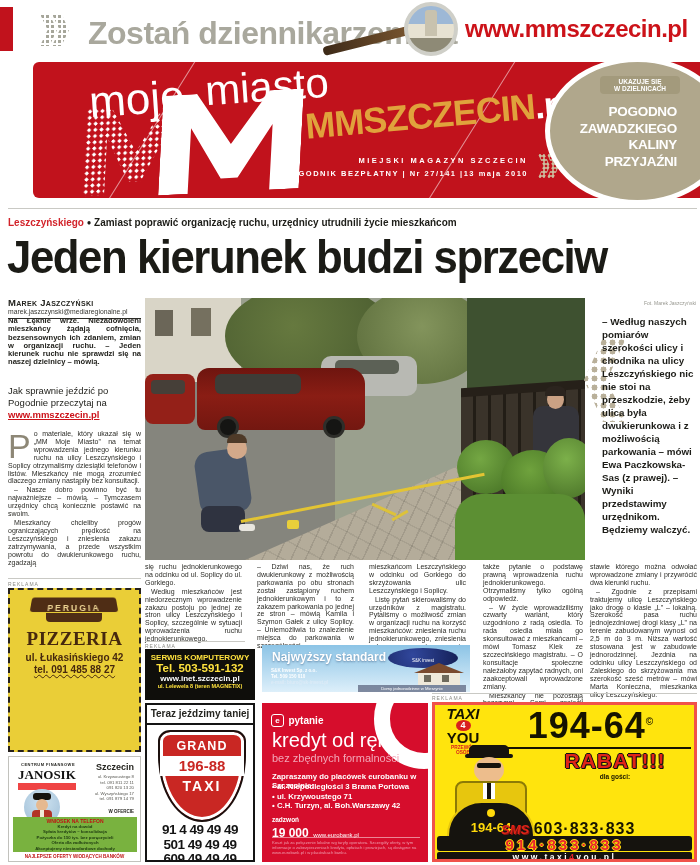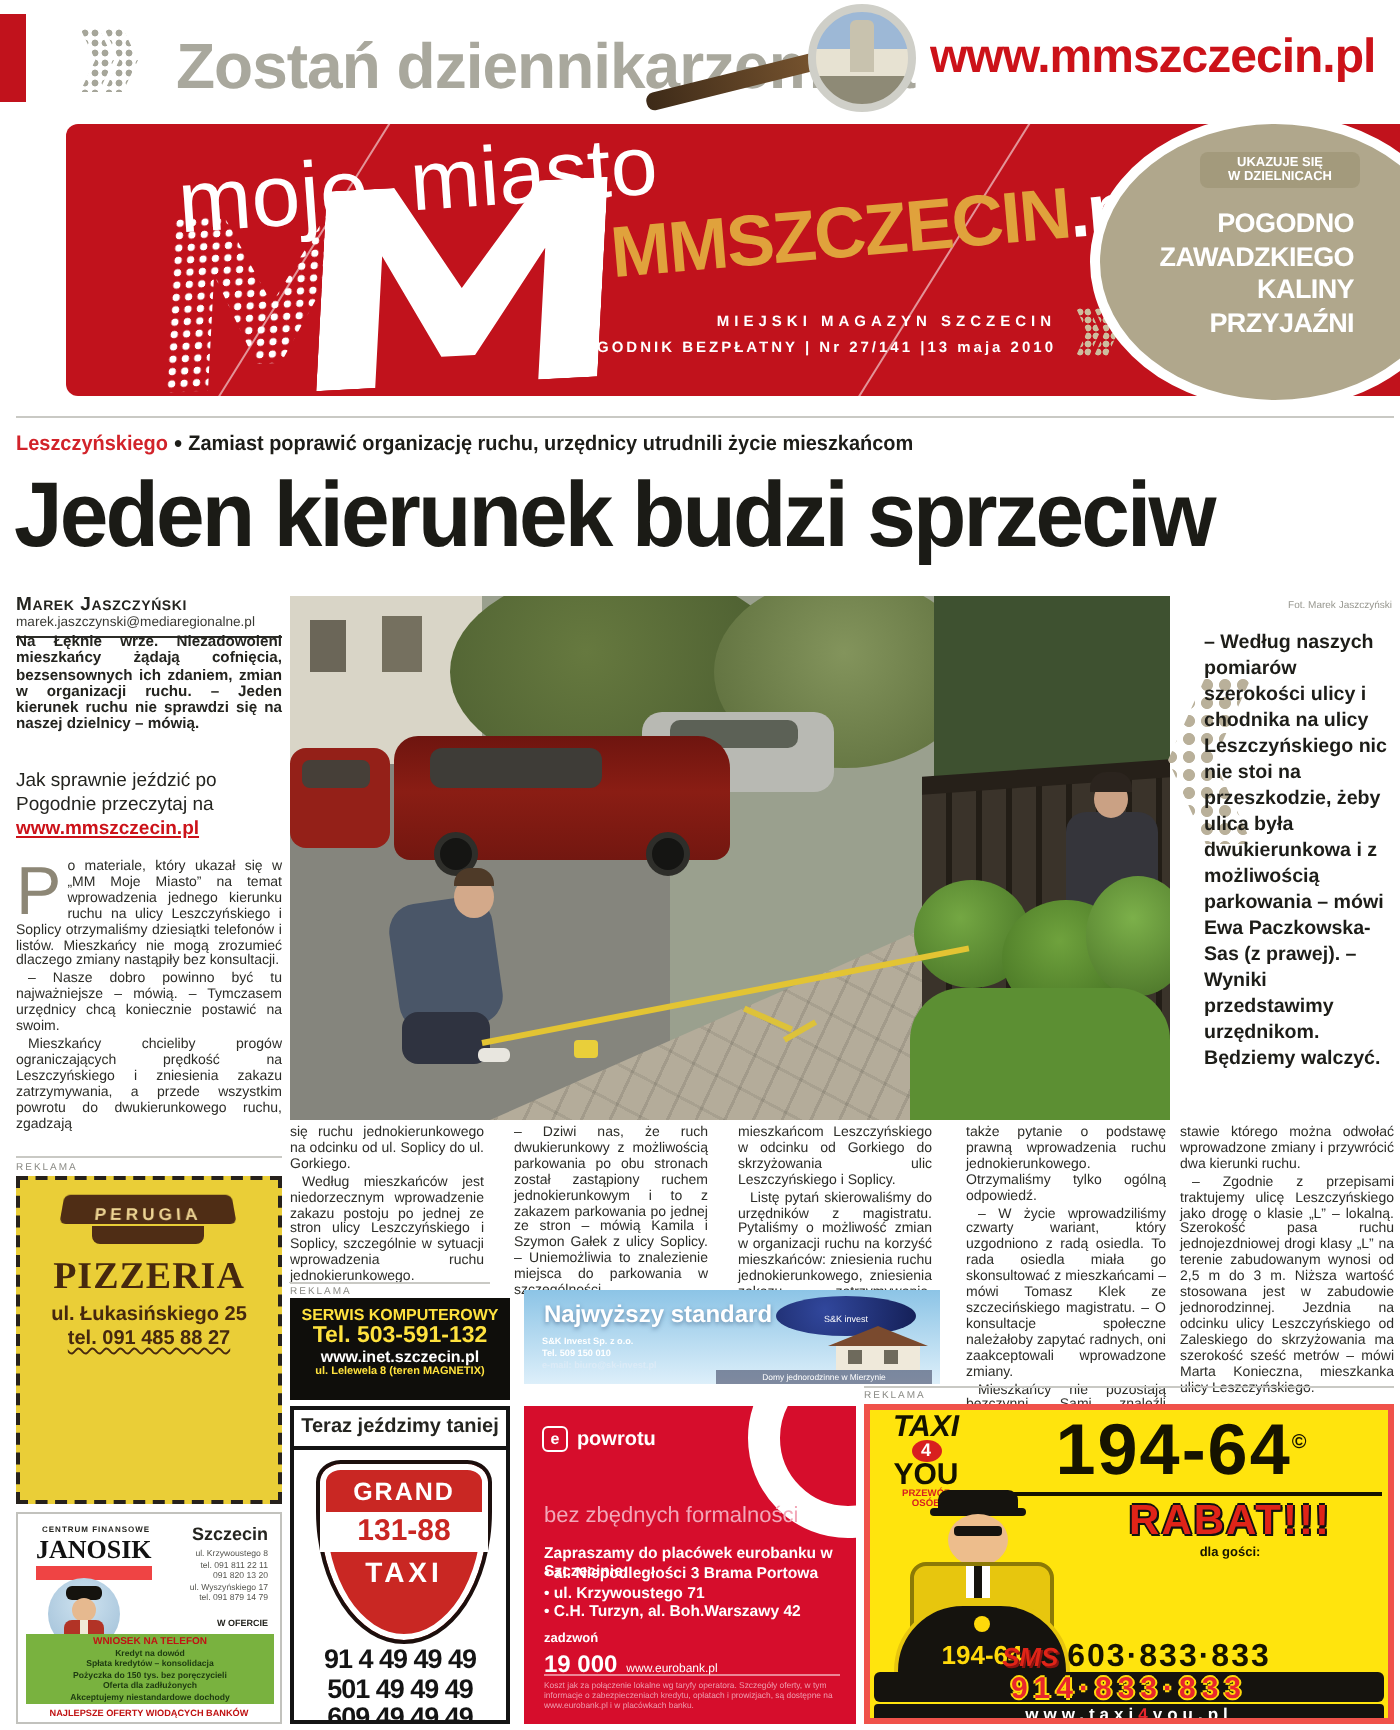--- a/index.html
+++ b/index.html
@@ -190,21 +190,21 @@
   <div class="reklama" style="left:145px;top:643px;">REKLAMA</div>
   <div class="rule" style="left:432px;top:693px;width:265px;"></div>
   <div class="reklama" style="left:432px;top:695px;">REKLAMA</div>
 
   <div id="pizzeria" class="ad" style="left:8px;top:588px;width:133px;height:164px;">
     <div class="ctr abs" style="left:21px;top:7px;width:86px;height:15px;background:#4f2d15;border-radius:3px;transform:perspective(60px) rotateX(14deg);">
       <span style="color:#eed594;font-size:8.5px;font-weight:bold;letter-spacing:2px;line-height:15px;">PERUGIA</span>
     </div>
     <div class="abs" style="left:36px;top:23px;width:56px;height:9px;background:#4f2d15;border-radius:0 0 4px 4px;"></div>
     <div class="ctr abs" style="left:0;top:38px;width:100%;font-family:'Liberation Serif',serif;font-size:19px;font-weight:800;color:#46280e;letter-spacing:0.5px;">PIZZERIA</div>
-    <div class="ctr abs" style="left:0;top:62px;width:100%;font-size:10px;font-weight:bold;color:#46280e;">ul. Łukasińskiego 25</div>
+    <div class="ctr abs" style="left:0;top:62px;width:100%;font-size:10px;font-weight:bold;color:#46280e;">ul. Łukasińskiego 42</div>
     <div class="ctr abs" style="left:0;top:74px;width:100%;font-size:10px;font-weight:bold;color:#46280e;text-decoration:underline wavy 1px;">tel. 091 485 88 27</div>
   </div>
 
   <div id="serwis" class="ad ctr" style="left:145px;top:649px;width:110px;height:51px;">
     <div style="margin-top:4px;font-size:8px;font-weight:800;color:#ffe23e;">SERWIS KOMPUTEROWY</div>
     <div style="font-size:11.5px;font-weight:800;color:#ffe23e;">Tel. 503-591-132</div>
     <div style="font-size:8px;font-weight:bold;color:#fff;">www.inet.szczecin.pl</div>
     <div style="font-size:5.5px;font-weight:bold;color:#ffe23e;">ul. Lelewela 8 (teren MAGNETIX)</div>
   </div>
 
@@ -224,36 +224,37 @@
       <div class="abs" style="left:10px;top:12px;width:7px;height:7px;background:#6e6a5c;"></div>
       <div class="abs" style="left:28px;top:12px;width:7px;height:7px;background:#6e6a5c;"></div>
     </div>
     <div class="abs ctr" style="left:96px;top:40px;width:108px;height:7px;background:rgba(50,55,85,.55);font-size:4.2px;color:#fff;line-height:7px;">Domy jednorodzinne w Mierzynie</div>
   </div>
 
   <div id="grand" class="ad" style="left:145px;top:703px;width:110px;height:159px;">
     <div class="ctr" style="height:18px;line-height:18px;font-size:10px;font-weight:800;border-bottom:2px solid #141414;">Teraz jeździmy taniej</div>
     <div class="shield" style="left:11px;top:25px;width:84px;height:88px;">
       <div class="ctr" style="margin-top:7px;color:#fff;font-size:12.5px;font-weight:800;letter-spacing:1px;">GRAND</div>
-      <div class="ctr" style="margin-top:3px;background:#fff;color:#c92723;font-size:15px;font-weight:800;line-height:20px;">131-88</div>
+      <div class="ctr" style="margin-top:3px;background:#fff;color:#c92723;font-size:15px;font-weight:800;line-height:20px;">196-88</div>
       <div class="ctr" style="margin-top:2px;color:#fff;font-size:14px;font-weight:800;letter-spacing:2px;">TAXI</div>
     </div>
     <div class="ctr abs" style="left:0;top:118px;width:100%;font-size:13.5px;line-height:14.5px;font-weight:800;color:#141414;letter-spacing:-0.5px;">
       <div>91 4 49 49 49</div>
       <div>501 49 49 49</div>
       <div>609 49 49 49</div>
     </div>
   </div>
 
   <div id="eurobank" class="ad" style="left:262px;top:703px;width:166px;height:159px;">
     <div class="abs" style="right:-46px;top:-34px;width:100px;height:100px;border-radius:50%;border:16px solid #fff;box-sizing:border-box;"></div>
     <div class="abs" style="left:9px;top:8px;">
       <span style="display:inline-block;width:11px;height:11px;border:1.5px solid #fff;border-radius:3px;font-size:8px;font-weight:800;text-align:center;line-height:11px;vertical-align:middle;">e</span>
-      <span style="font-size:10px;font-weight:800;vertical-align:middle;">powrotu</span>
-    </div>
+      <span style="font-size:10px;font-weight:800;vertical-align:middle;">pytanie</span>
+    </div>
+    <div class="abs" style="left:10px;top:26px;font-size:20px;font-weight:400;">kredyt od ręki</div>
     <div class="abs" style="left:10px;top:49px;font-size:11px;color:#f2a7b8;">bez zbędnych formalności</div>
     <div class="abs" style="left:10px;top:69px;width:152px;font-size:7.8px;font-weight:bold;">Zapraszamy do placówek eurobanku w Szczecinie:</div>
     <div class="abs" style="left:10px;top:79px;font-size:7.8px;line-height:9.5px;font-weight:bold;">
       <div>• al. Niepodległości 3 Brama Portowa</div>
       <div>• ul. Krzywoustego 71</div>
       <div>• C.H. Turzyn, al. Boh.Warszawy 42</div>
     </div>
     <div class="abs" style="left:10px;top:113px;font-size:6.5px;font-weight:bold;">zadzwoń</div>
     <div class="abs" style="left:10px;top:120px;">
       <span style="font-size:12px;font-weight:800;">19 000</span>

